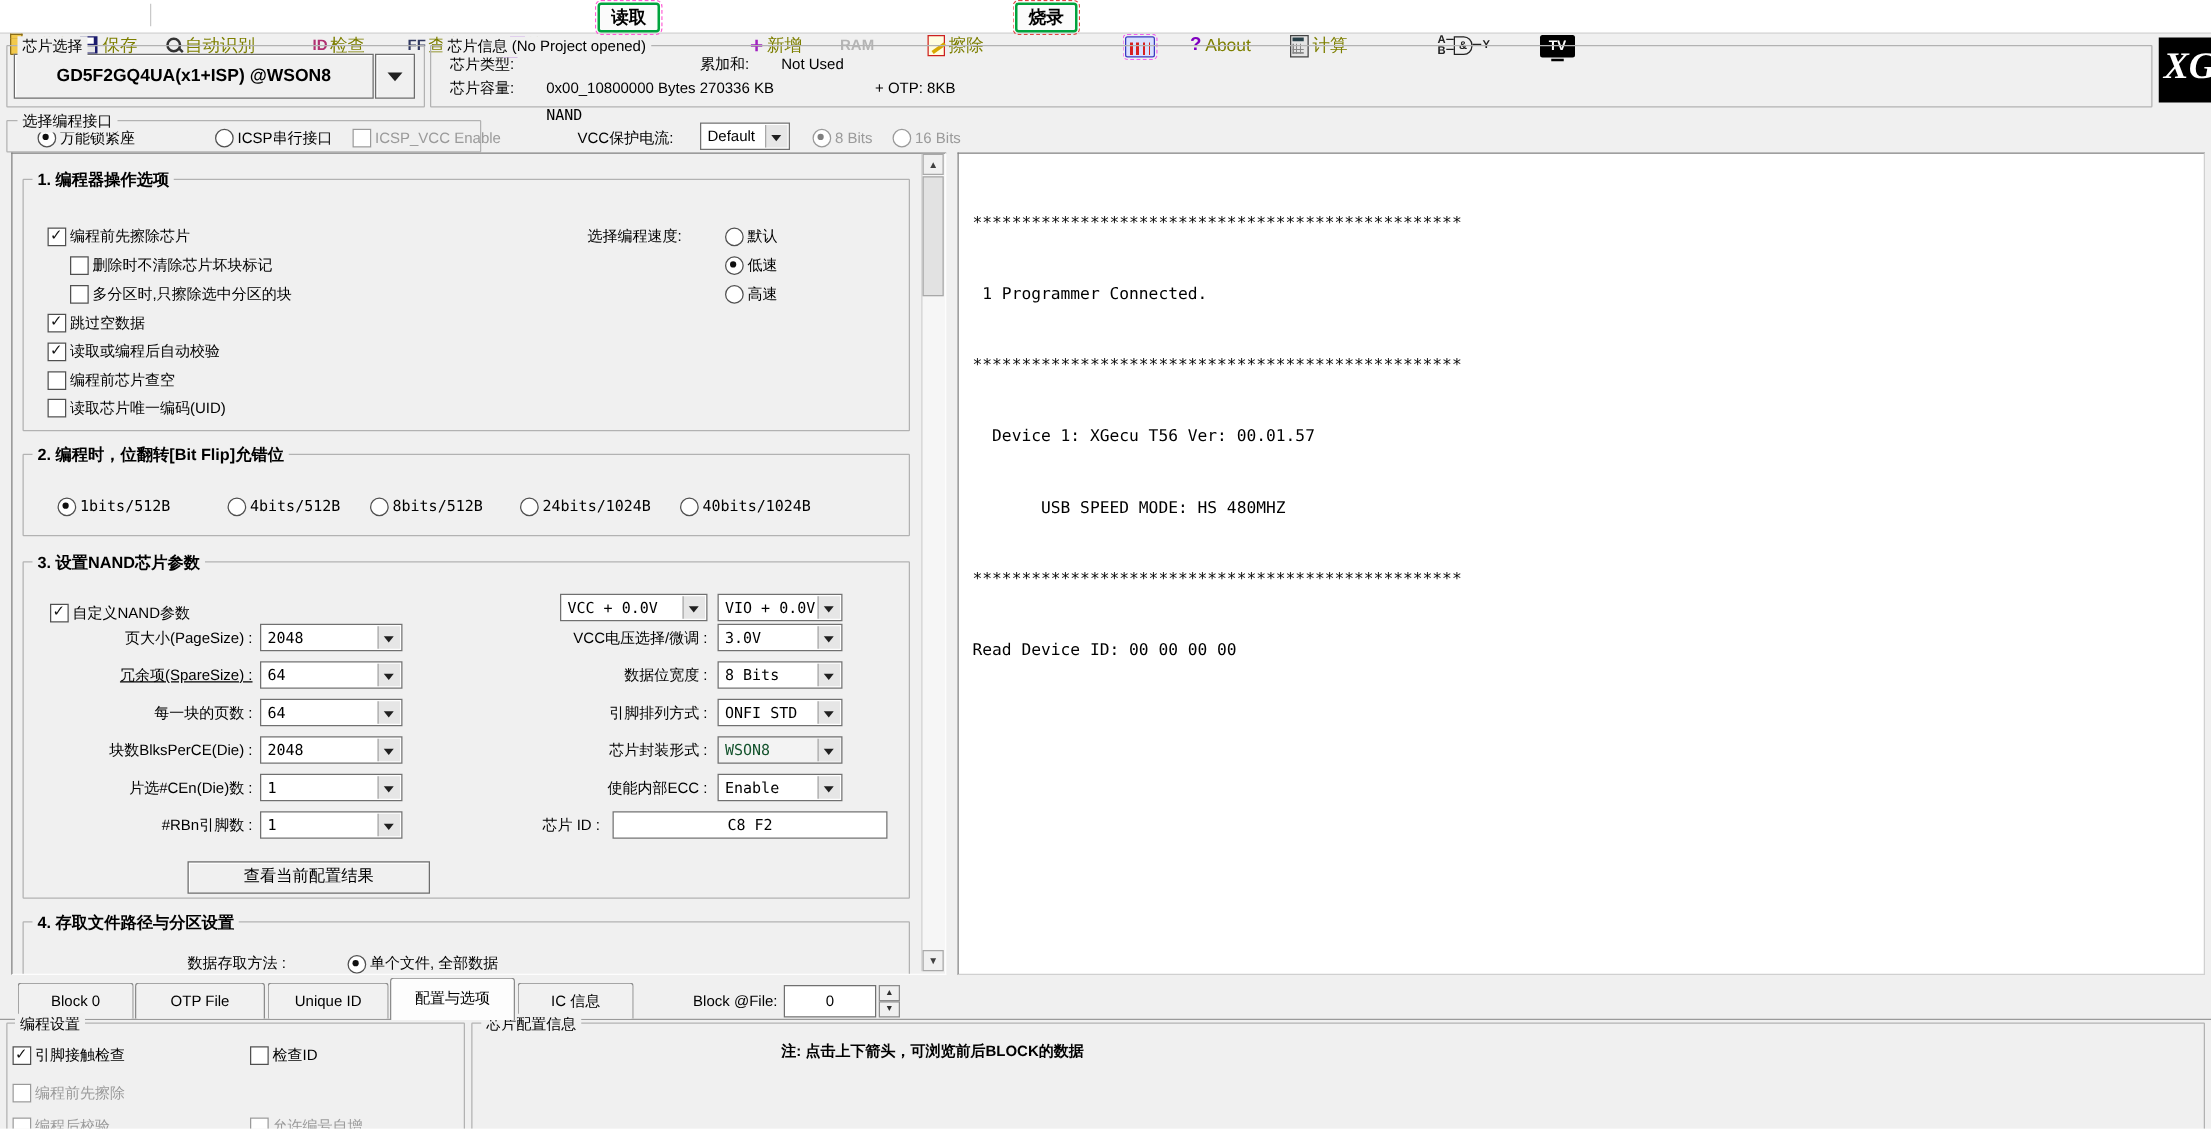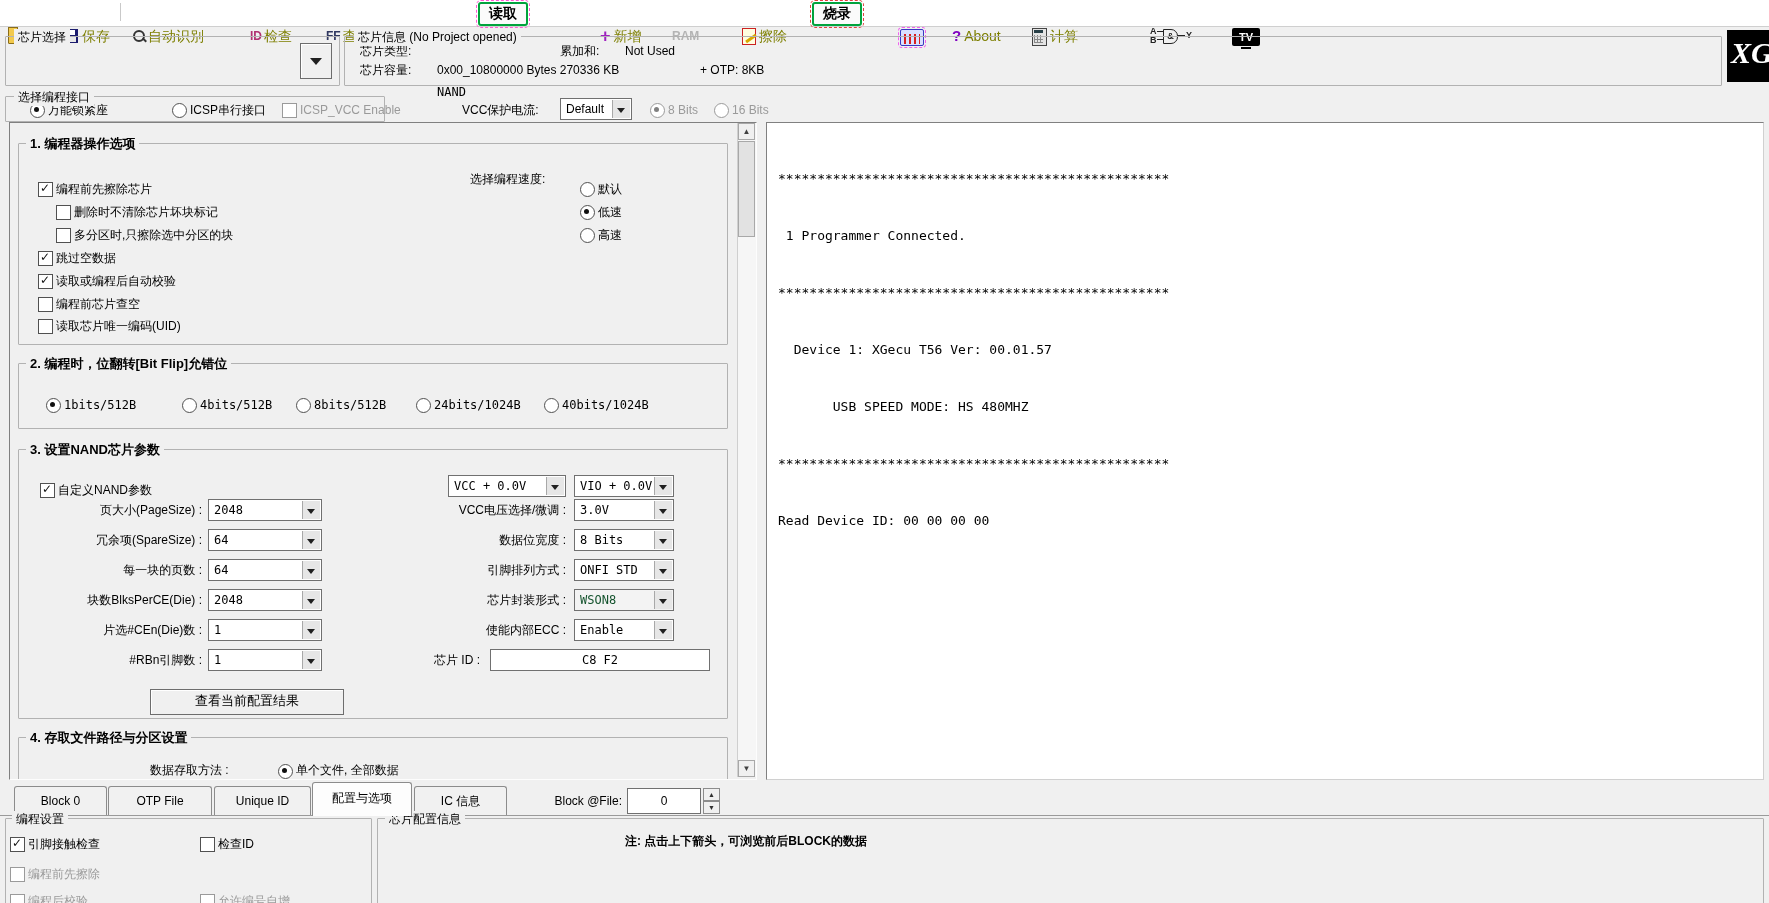--- a/index.html
+++ b/index.html
@@ -134,20 +134,21 @@
         <span class="lw1"></span><span class="lw2"></span>
         <span class="lamp">&amp;</span>
         <span class="lw3"></span><span class="ly">Y</span>
       </span>
     </div>
     <div class="titem" style="left:1232px"><span class="ic ic-tv">TV</span></div>
   </div>
 
   <div class="gbox" style="left:5px;top:36px;width:333px;height:48px;"></div>
   <div class="glabel" style="left:14px;top:29px;">芯片选择</div>
+  <div class="btn" style="left:11px;top:43px;width:286px;height:34px;line-height:32px;font-size:14px;font-weight:bold;">GD5F2GQ4UA(x1+ISP) @WSON8</div>
   <div class="btn" style="left:300px;top:43px;width:30px;height:34px;">
     <span style="position:absolute;left:9px;top:14px;border:6px solid transparent;border-top:7px solid #202020;"></span>
   </div>
 
   <div class="gbox" style="left:344px;top:36px;width:1376px;height:48px;"></div>
   <div class="glabel" style="left:354px;top:29px;">芯片信息 (No Project opened)</div>
   <div class="lbl" style="left:360px;top:44px;">芯片类型:</div>
   <div class="lbl mono" style="left:437px;top:44px;margin-top:41px;">NAND</div>
   <div class="lbl" style="left:560px;top:44px;">累加和:</div>
   <div class="lbl" style="left:625px;top:44px;">Not Used</div>
@@ -185,21 +186,21 @@
     <span class="cb" style="left:46px;top:105px;"></span>
     <div class="lbl" style="left:64px;top:105px;">多分区时,只擦除选中分区的块</div>
     <span class="cb on" style="left:28px;top:128px;"></span>
     <div class="lbl" style="left:46px;top:128px;">跳过空数据</div>
     <span class="cb on" style="left:28px;top:151px;"></span>
     <div class="lbl" style="left:46px;top:151px;">读取或编程后自动校验</div>
     <span class="cb" style="left:28px;top:174px;"></span>
     <div class="lbl" style="left:46px;top:174px;">编程前芯片查空</div>
     <span class="cb" style="left:28px;top:196px;"></span>
     <div class="lbl" style="left:46px;top:196px;">读取芯片唯一编码(UID)</div>
-    <div class="lbl" style="left:460px;top:49px;">选择编程速度:</div>
+    <div class="lbl" style="left:460px;top:59px;">选择编程速度:</div>
     <span class="rb" style="left:570px;top:59px;"></span>
     <div class="lbl" style="left:588px;top:59px;">默认</div>
     <span class="rb on" style="left:570px;top:82px;"></span>
     <div class="lbl" style="left:588px;top:82px;">低速</div>
     <span class="rb" style="left:570px;top:105px;"></span>
     <div class="lbl" style="left:588px;top:105px;">高速</div>
 
     <div class="gbox" style="left:8px;top:240px;width:708px;height:64px;"></div>
     <div class="glabel b" style="left:16px;top:232px;">2. 编程时，位翻转[Bit Flip]允错位</div>
     <span class="rb on" style="left:36px;top:275px;"></span>
@@ -215,21 +216,21 @@
 
     <div class="gbox" style="left:8px;top:326px;width:708px;height:268px;"></div>
     <div class="glabel b" style="left:16px;top:318px;">3. 设置NAND芯片参数</div>
     <span class="cb on" style="left:30px;top:360px;"></span>
     <div class="lbl" style="left:48px;top:360px;">自定义NAND参数</div>
     <div class="combo" style="left:438px;top:352px;width:118px;"><span>VCC + 0.0V</span><span class="arr"></span></div>
     <div class="combo" style="left:564px;top:352px;width:100px;"><span>VIO + 0.0V</span><span class="arr"></span></div>
 
     <div class="rlbl" style="left:20px;top:380px;width:172px;">页大小(PageSize) :</div>
     <div class="combo" style="left:198px;top:376px;width:114px;"><span>2048</span><span class="arr"></span></div>
-    <div class="rlbl" style="left:20px;top:410px;width:172px;">冗余项(SpareSize) :</div>
+    <div class="rlbl" style="left:20px;top:410px;width:172px;text-decoration:underline;">冗余项(SpareSize) :</div>
     <div class="combo" style="left:198px;top:406px;width:114px;"><span>64</span><span class="arr"></span></div>
     <div class="rlbl" style="left:20px;top:440px;width:172px;">每一块的页数 :</div>
     <div class="combo" style="left:198px;top:436px;width:114px;"><span>64</span><span class="arr"></span></div>
     <div class="rlbl" style="left:20px;top:470px;width:172px;">块数BlksPerCE(Die) :</div>
     <div class="combo" style="left:198px;top:466px;width:114px;"><span>2048</span><span class="arr"></span></div>
     <div class="rlbl" style="left:20px;top:500px;width:172px;">片选#CEn(Die)数 :</div>
     <div class="combo" style="left:198px;top:496px;width:114px;"><span>1</span><span class="arr"></span></div>
     <div class="rlbl" style="left:20px;top:530px;width:172px;">#RBn引脚数 :</div>
     <div class="combo" style="left:198px;top:526px;width:114px;"><span>1</span><span class="arr"></span></div>
 

